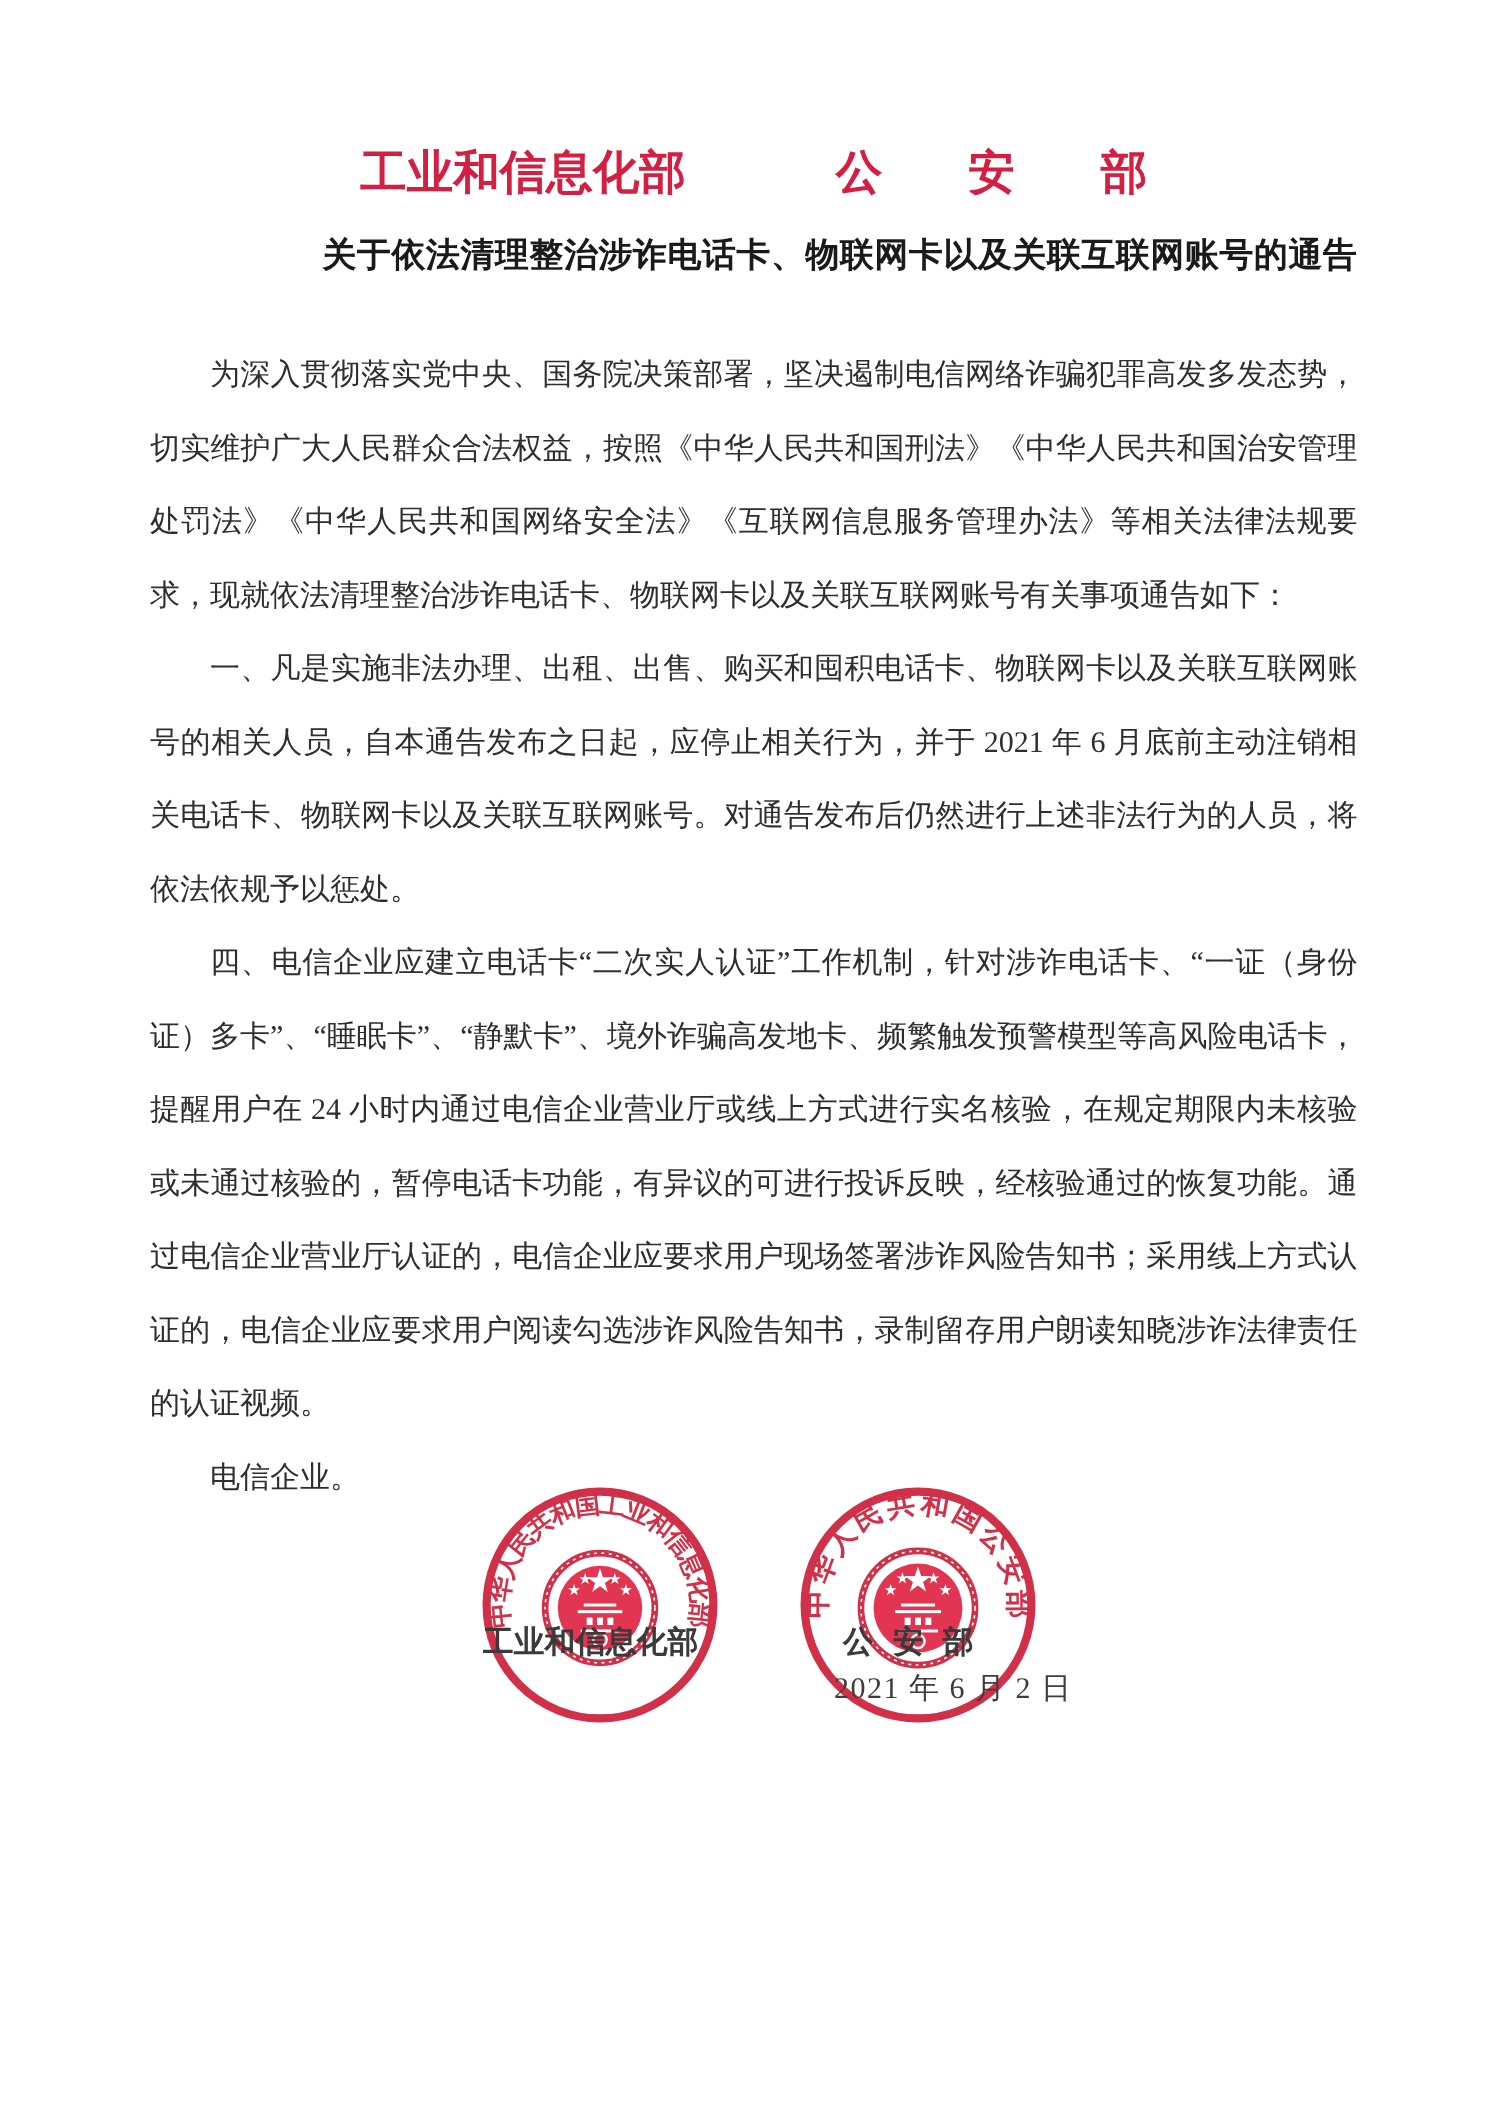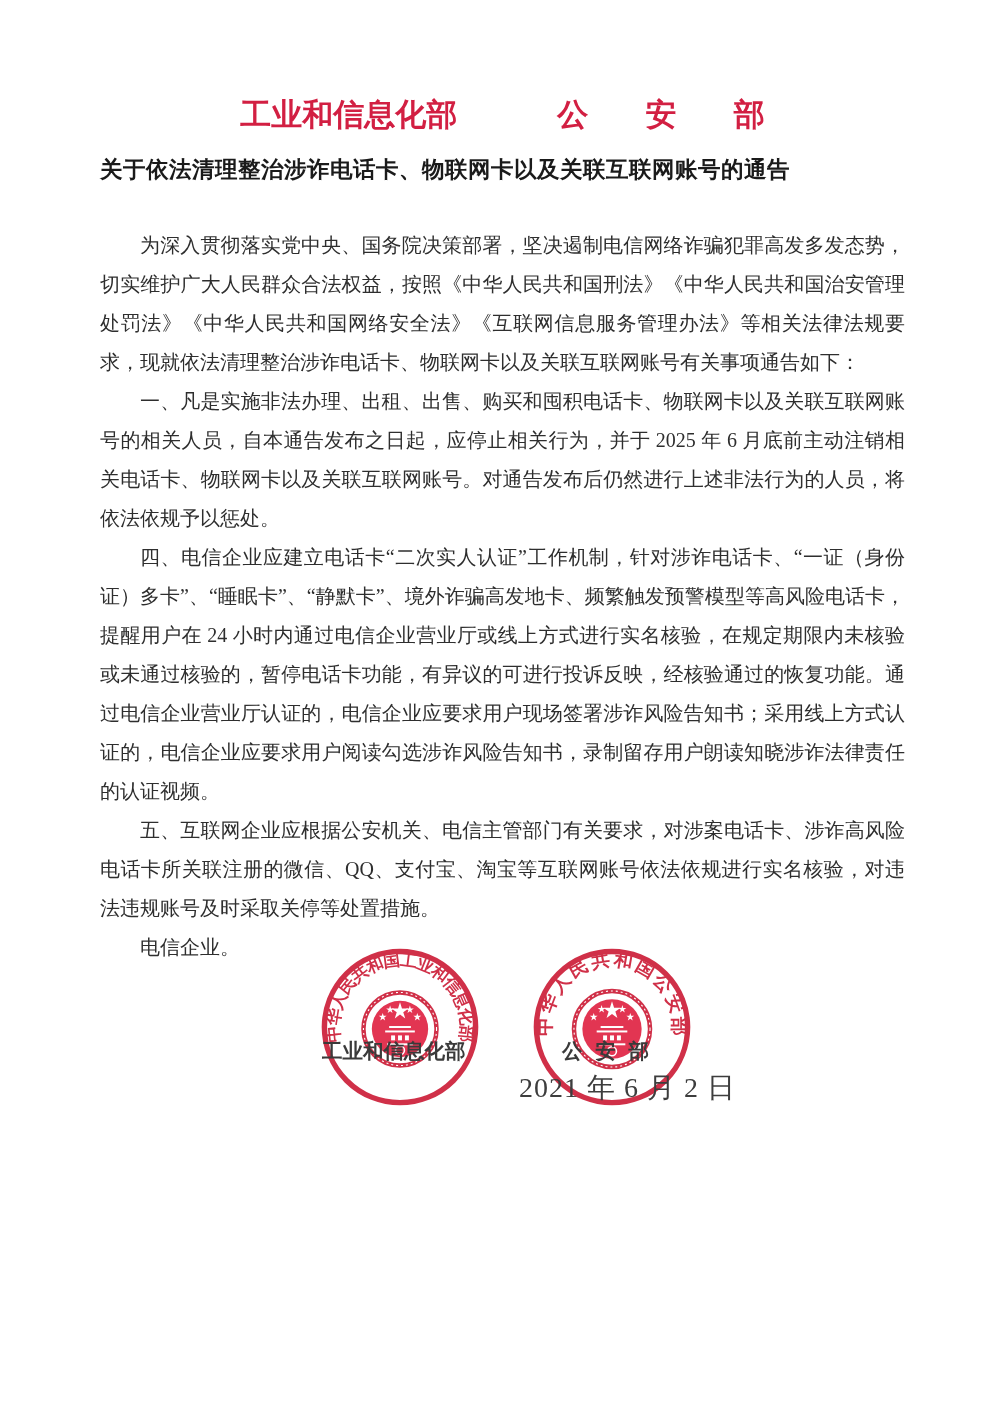--- a/index.html
+++ b/index.html
@@ -30,32 +30,32 @@
     white-space: nowrap;
   }
   .ministry-left { letter-spacing: 0; }
   .ministry-right {
     letter-spacing: 1.85em;
     margin-right: -1.85em;
   }
   
   .notice-title {
     margin: 22px 0 0 0;
-    text-align: left;
+    text-align: right;
     font-size: 22.5px;
     font-weight: 700;
     color: #1a1a1a;
     letter-spacing: 0.5px;
     line-height: 1.3;
   }
   
   .notice-body {
     margin-top: 42px;
     font-size: 20px;
-    line-height: 39px;
+    line-height: 49px;
     text-align: justify;
   }
   .notice-body p {
     margin: 0;
     text-indent: 2em;
   }
   
   .seal-area {
     position: relative;
     height: 290px;
@@ -72,23 +72,23 @@
     font-size: 20.5px;
     font-weight: 700;
     color: #3a3a3a;
     white-space: nowrap;
     z-index: 2;
   }
   .overlay-name-left  { left: 322px; top: 94px; }
   .overlay-name-right { left: 562px; top: 94px; letter-spacing: 0.62em; }
   .seal-date {
     position: absolute;
-    left: 519px;
+    left: 556px;
     top: 126px;
-    font-size: 28px;
+    font-size: 20px;
     color: #3d3d3d;
     white-space: nowrap;
     z-index: 2;
     letter-spacing: 1px;
   }
   .arc-text {
     font-family: "Liberation Serif", "DejaVu Serif", serif;
     font-weight: 700;
   }
 </style>
@@ -99,23 +99,22 @@
 
   <div class="ministries" style="color:#d21f42;">
     <span class="ministry-left">工业和信息化部</span>
     <span class="ministry-right">公安部</span>
   </div>
 
   <h1 class="notice-title">关于依法清理整治涉诈电话卡、物联网卡以及关联互联网账号的通告</h1>
 
   <div class="notice-body">
     <p>为深入贯彻落实党中央、国务院决策部署，坚决遏制电信网络诈骗犯罪高发多发态势，切实维护广大人民群众合法权益，按照《中华人民共和国刑法》《中华人民共和国治安管理处罚法》《中华人民共和国网络安全法》《互联网信息服务管理办法》等相关法律法规要求，现就依法清理整治涉诈电话卡、物联网卡以及关联互联网账号有关事项通告如下：</p>
-    <p>一、凡是实施非法办理、出租、出售、购买和囤积电话卡、物联网卡以及关联互联网账号的相关人员，自本通告发布之日起，应停止相关行为，并于 2025 年 6 月底前主动注销相关电话卡、物联网卡以及关联互联网账号。对通告发布后仍然进行上述非法行为的人员，将依法依规予以惩处。</p>
+    <p>一、凡是实施非法办理、出租、出售、购买和囤积电话卡、物联网卡以及关联互联网账号的相关人员，自本通告发布之日起，应停止相关行为，并于 2021 年 6 月底前主动注销相关电话卡、物联网卡以及关联互联网账号。对通告发布后仍然进行上述非法行为的人员，将依法依规予以惩处。</p>
     <p>四、电信企业应建立电话卡“二次实人认证”工作机制，针对涉诈电话卡、“一证（身份证）多卡”、“睡眠卡”、“静默卡”、境外诈骗高发地卡、频繁触发预警模型等高风险电话卡，提醒用户在 24 小时内通过电信企业营业厅或线上方式进行实名核验，在规定期限内未核验或未通过核验的，暂停电话卡功能，有异议的可进行投诉反映，经核验通过的恢复功能。通过电信企业营业厅认证的，电信企业应要求用户现场签署涉诈风险告知书；采用线上方式认证的，电信企业应要求用户阅读勾选涉诈风险告知书，录制留存用户朗读知晓涉诈法律责任的认证视频。</p>
-    <p>五、互联网企业应根据公安机关、电信主管部门有关要求，对涉案电话卡、涉诈高风险电话卡所关联注册的微信、QQ、支付宝、淘宝等互联网账号依法依规进行实名核验，对违法违规账号及时采取关停等处置措施。</p>
     <p>电信企业。</p>
   </div>
 
 </div>
 
 <div class="seal-area">
 
   <svg class="seal seal-left-svg" width="168" height="170" viewBox="0 0 170 172">
     <defs>
       <path id="arcL" d="M 25.7 103.1 A 62 62 0 1 1 144.3 103.1" fill="none"></path>

